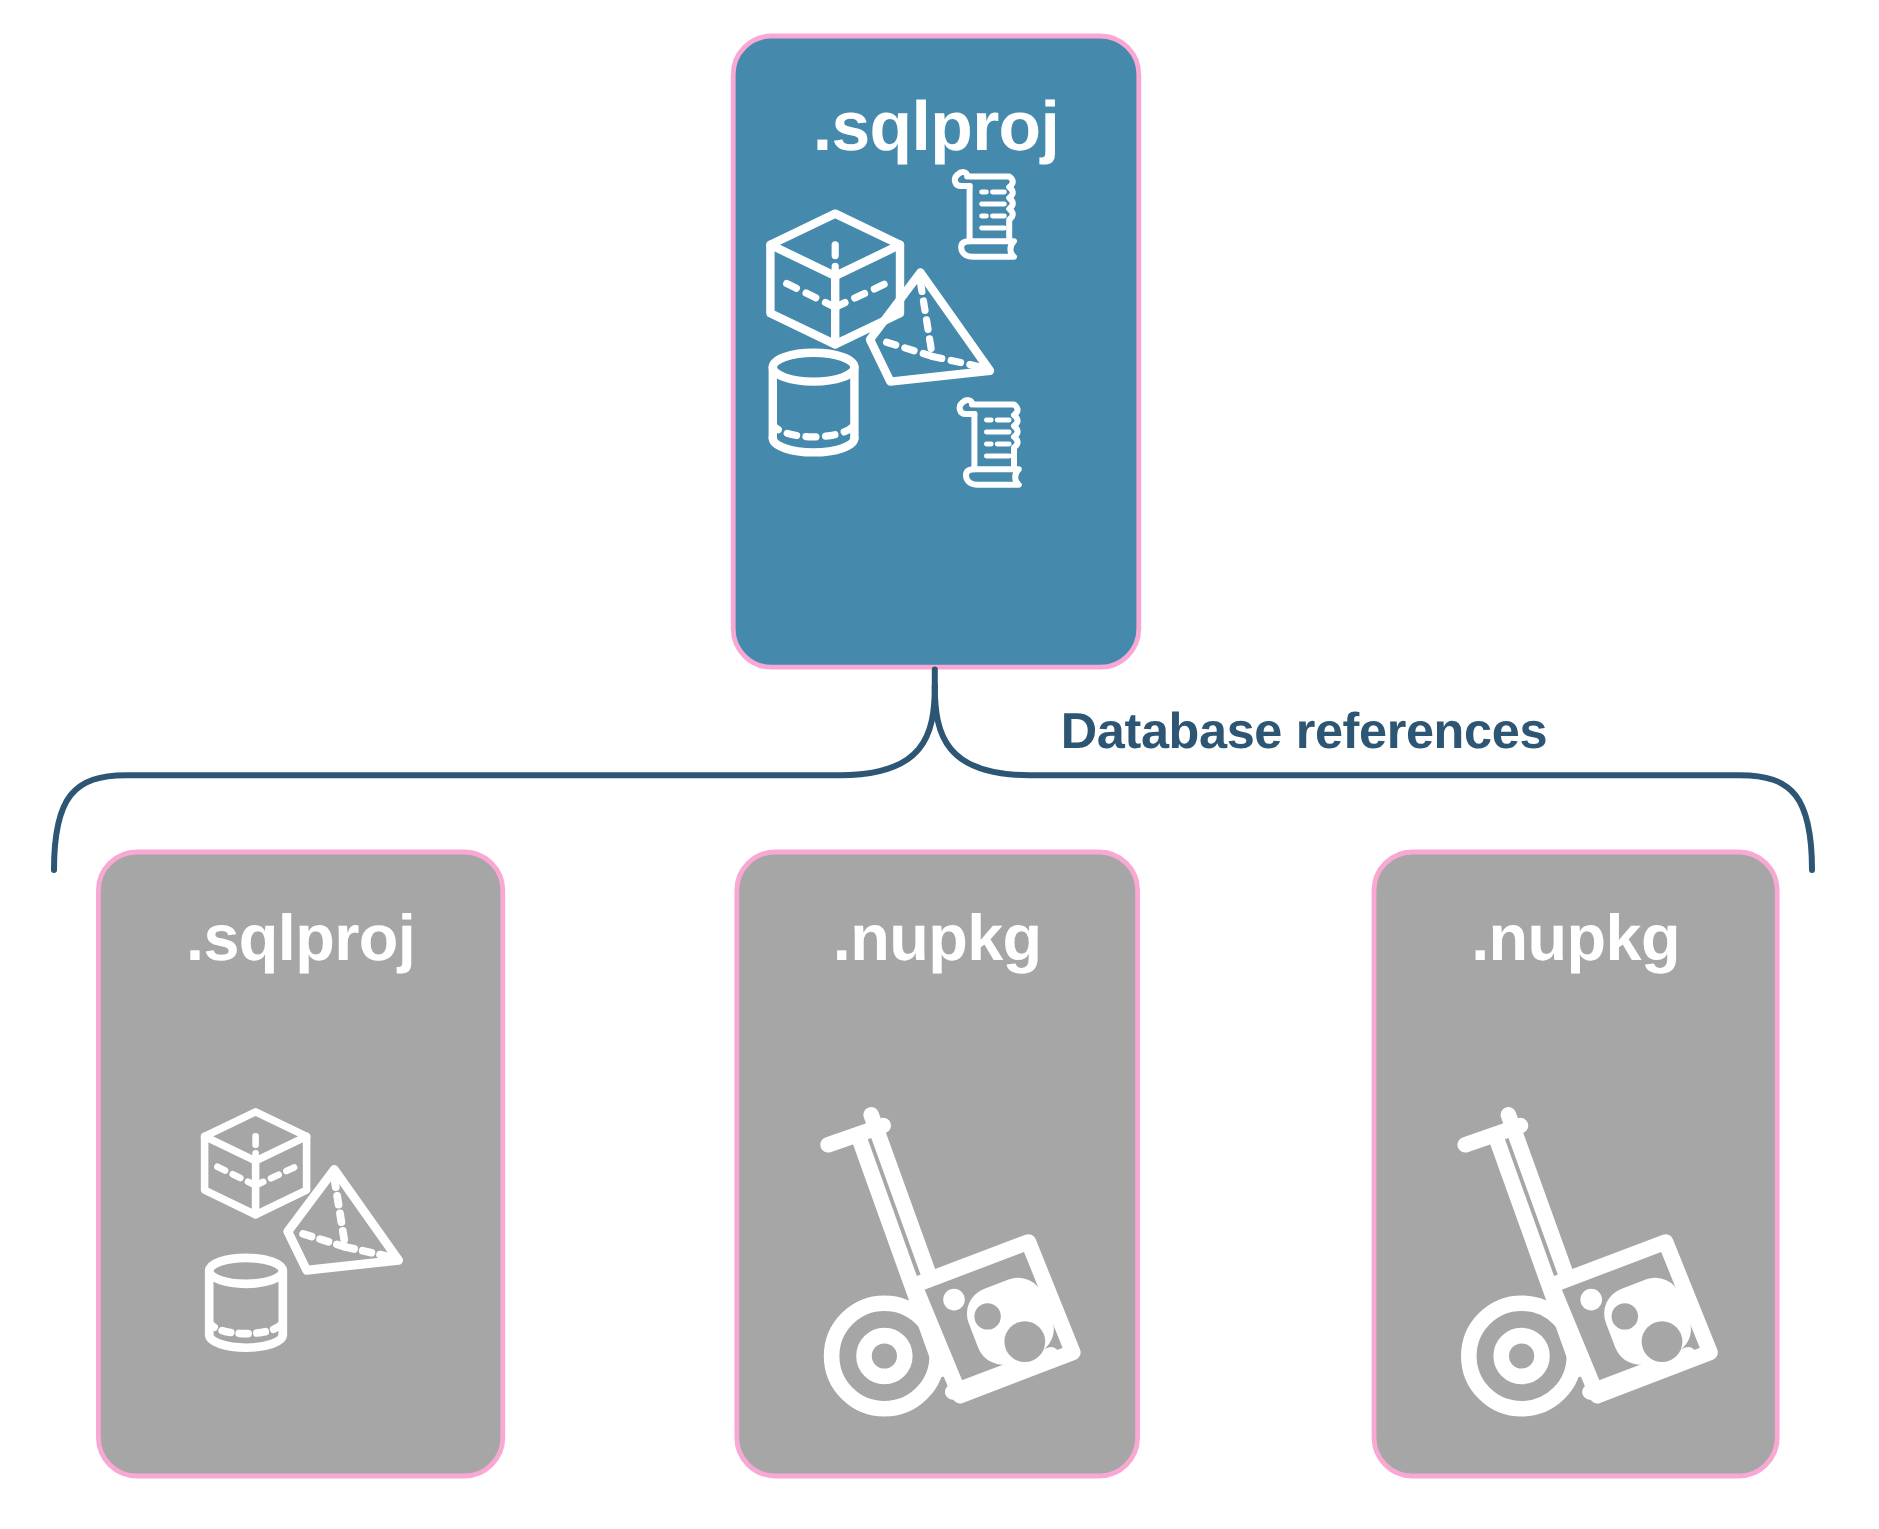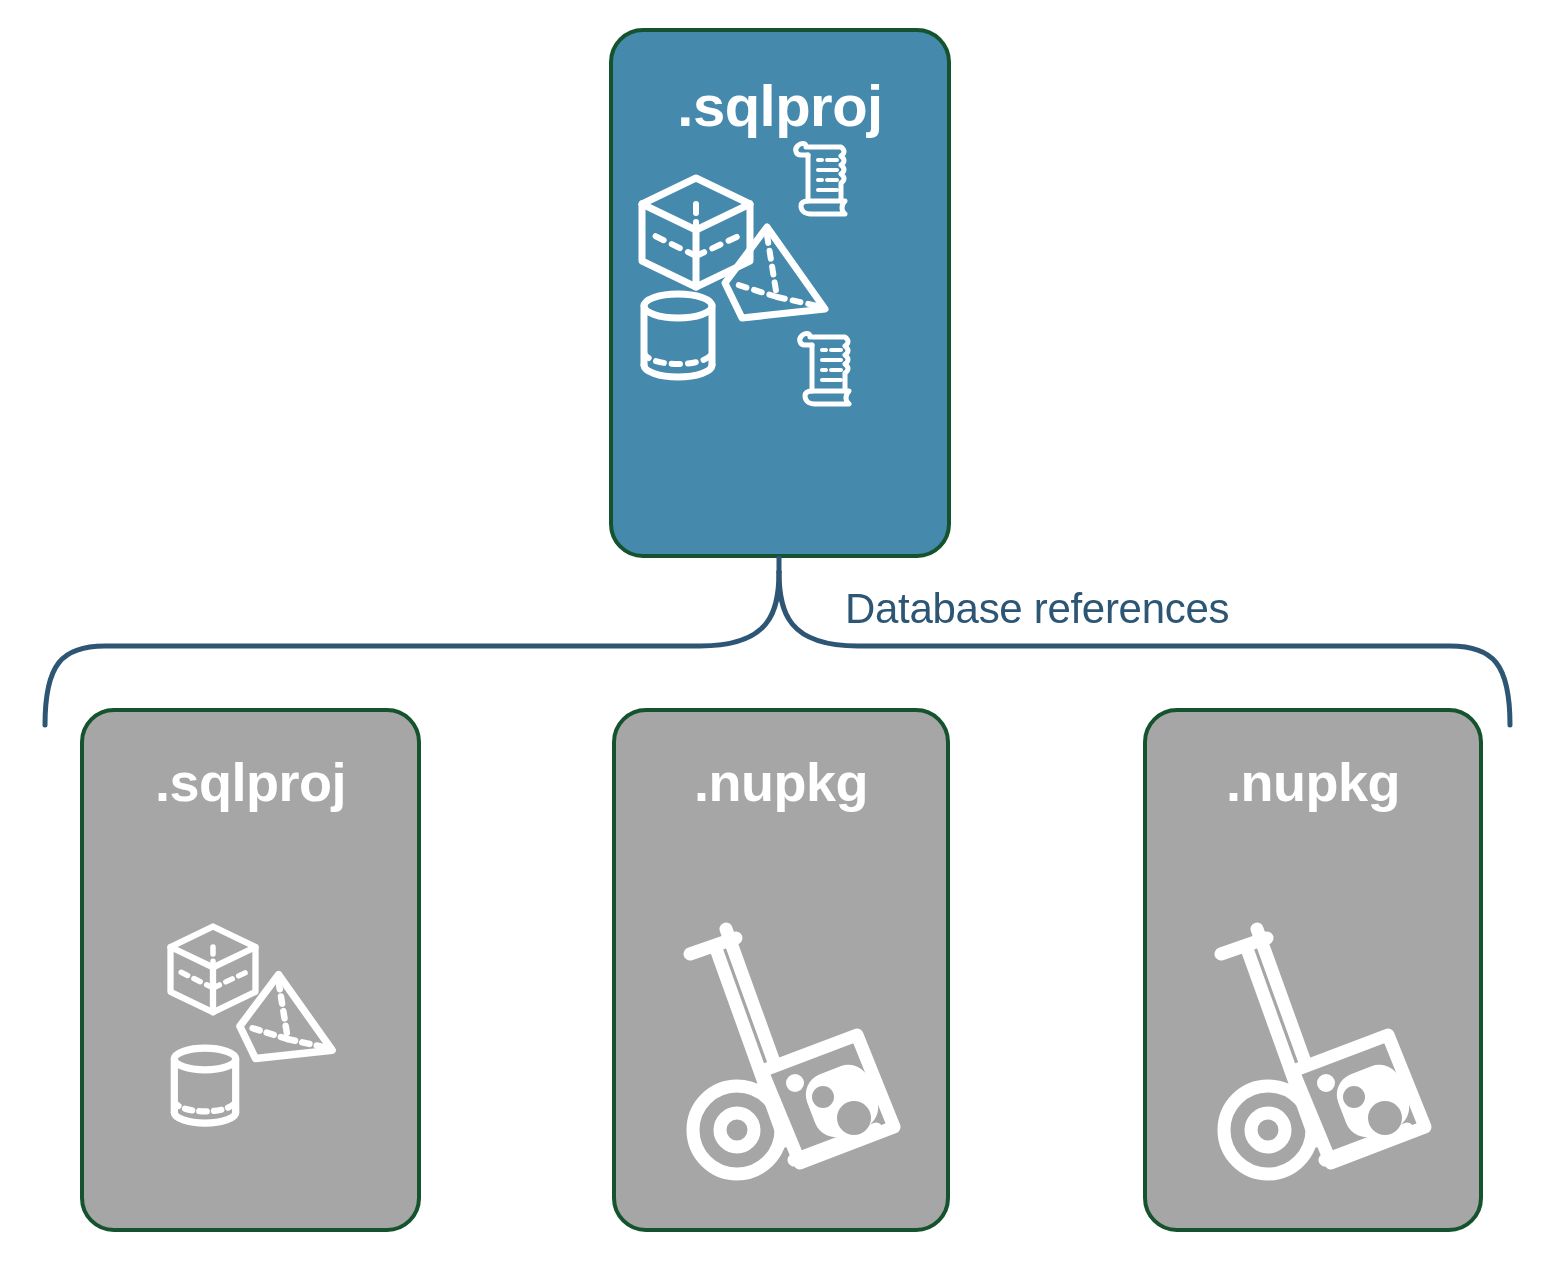--- a/index.html
+++ b/index.html
@@ -14,21 +14,21 @@
   #stage {
     position: relative;
     width: 1566px;
     height: 1274px;
     background: #ffffff;
     overflow: hidden;
   }
   .node {
     position: absolute;
     box-sizing: border-box;
-    border: 4px solid #14532d;
+    border: 4px solid #f9a8d4;
     border-radius: 34px;
     display: flex;
     flex-direction: column;
     align-items: center;
   }
   .node.primary {
     background: #4589ac;
   }
   .node.secondary {
     background: #a6a6a6;
@@ -87,24 +87,24 @@
   #bracket-svg {
     position: absolute;
     left: 0;
     top: 540px;
     width: 1566px;
     height: 230px;
     pointer-events: none;
   }
   #bracket-label {
     position: absolute;
-    left: 845px;
+    left: 884px;
     top: 585px;
     font-size: 42px;
-    font-weight: normal;
+    font-weight: bold;
     color: #2d5574;
     white-space: nowrap;
     letter-spacing: -0.3px;
     user-select: none;
   }
 </style>
 </head>
 <body>
 
 <div id="stage">

